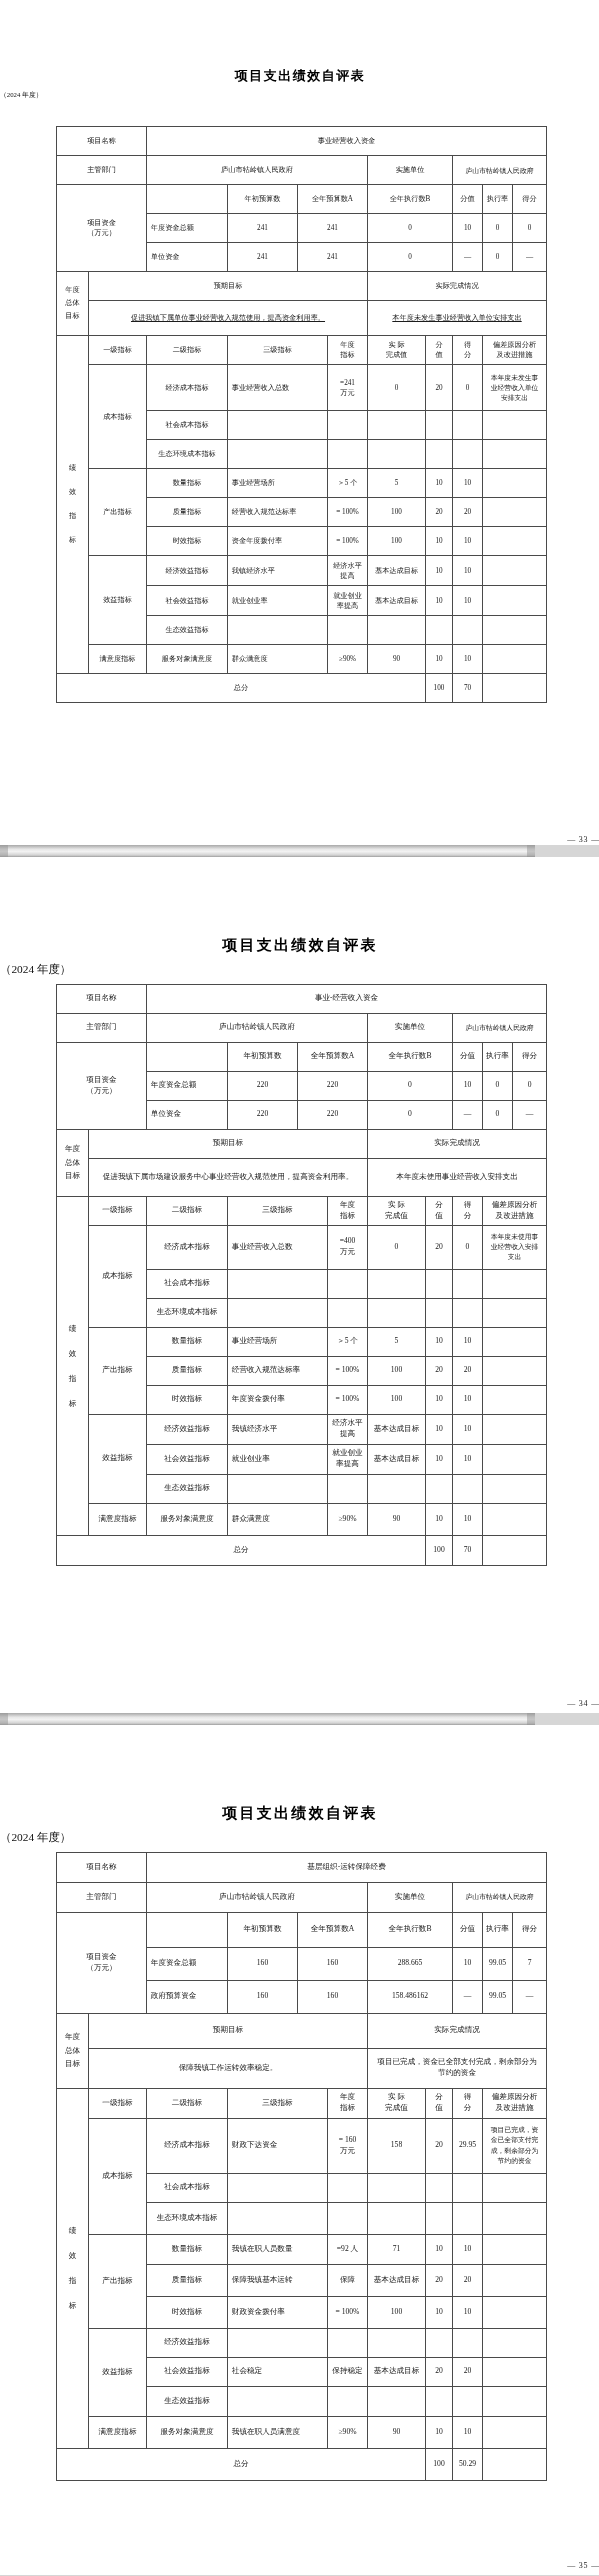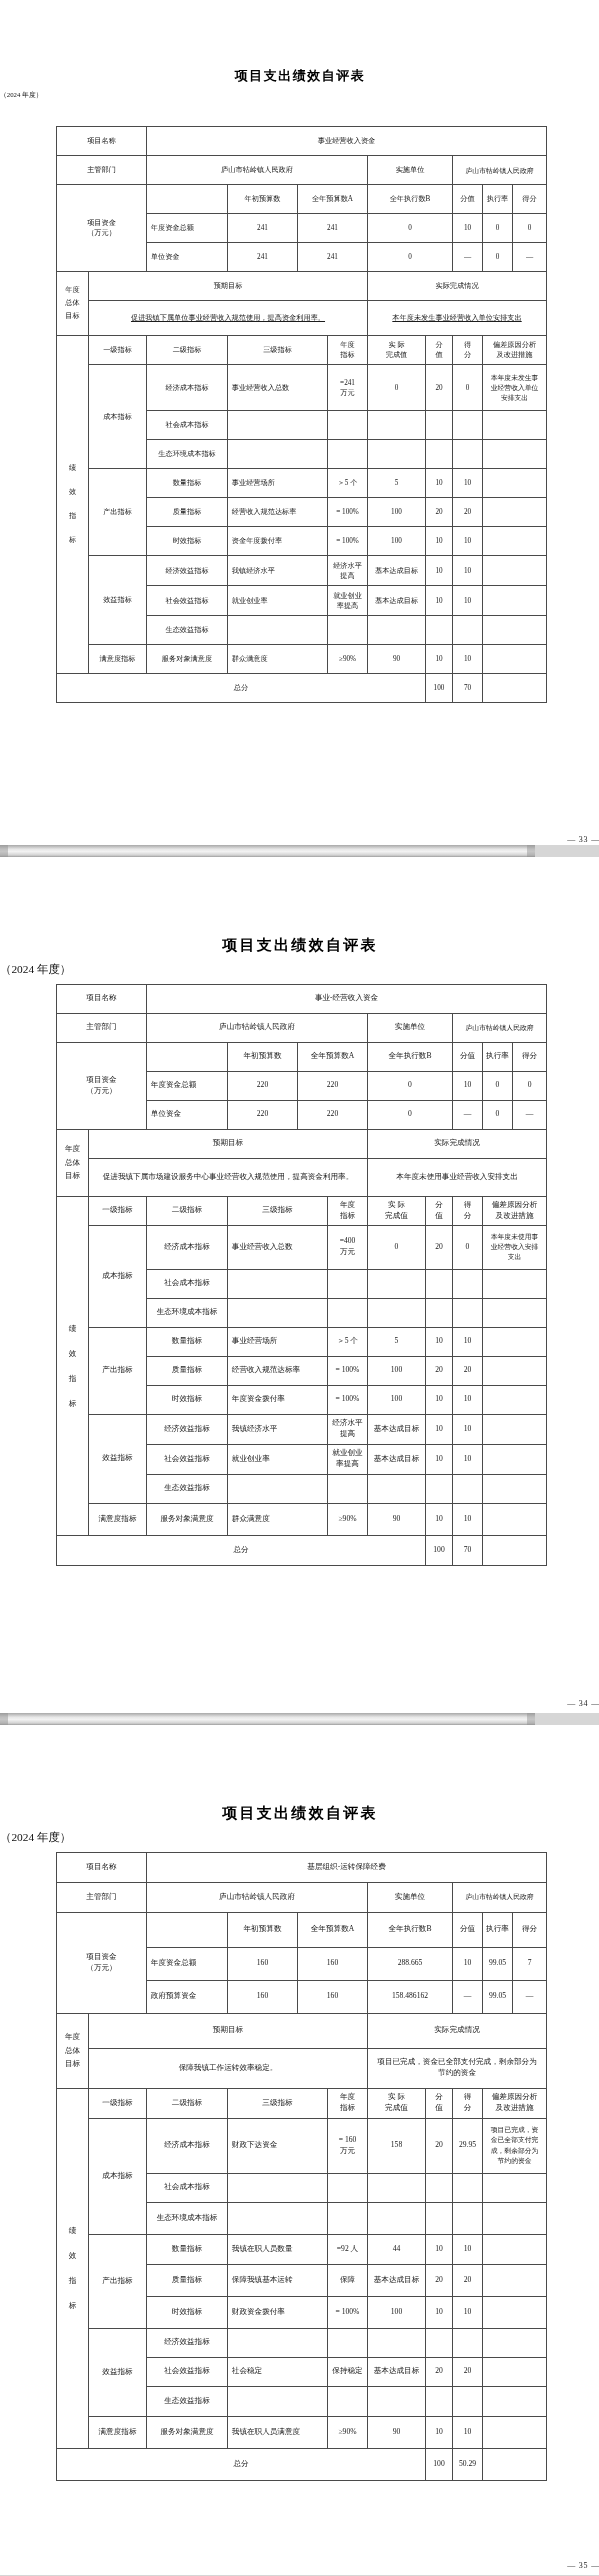--- a/index.html
+++ b/index.html
@@ -578,21 +578,21 @@
             <td></td>
             <td></td>
             <td></td>
             <td class="note" colspan="2"></td>
           </tr>
           <tr class="sec" style="height: 30px;">
             <td rowspan="3">产出指标</td>
             <td>数量指标</td>
             <td class="lft" colspan="2">我镇在职人员数量</td>
             <td class="pre">=92 人</td>
-            <td>44</td>
+            <td>71</td>
             <td>10</td>
             <td>10</td>
             <td class="note" colspan="2"></td>
           </tr>
           <tr style="height: 32px;">
             <td>质量指标</td>
             <td class="lft" colspan="2">保障我镇基本运转</td>
             <td class="pre">保障</td>
             <td>基本达成目标</td>
             <td>20</td>

